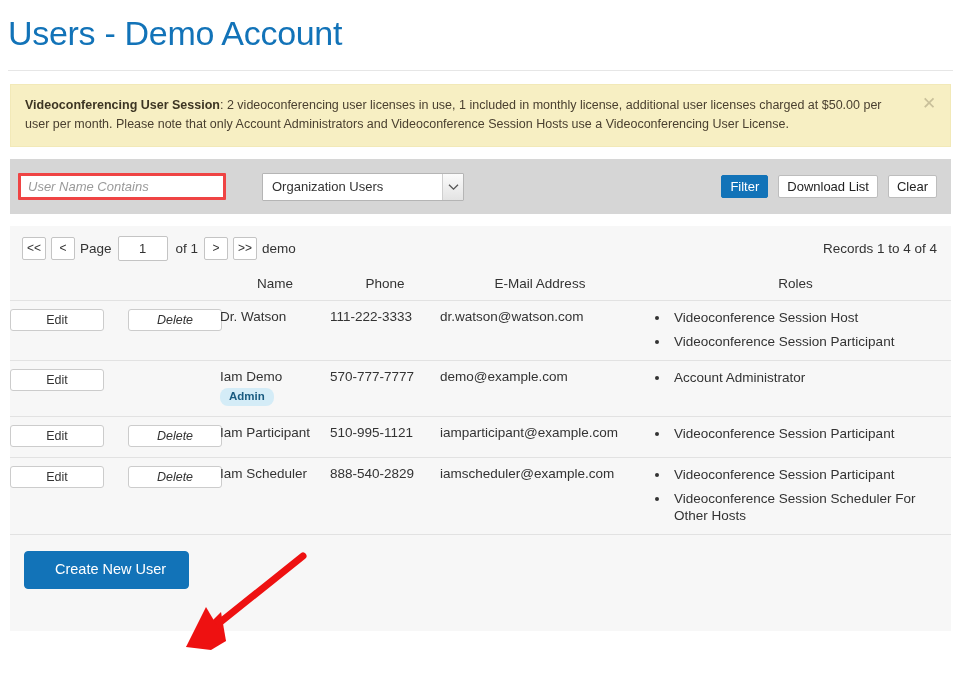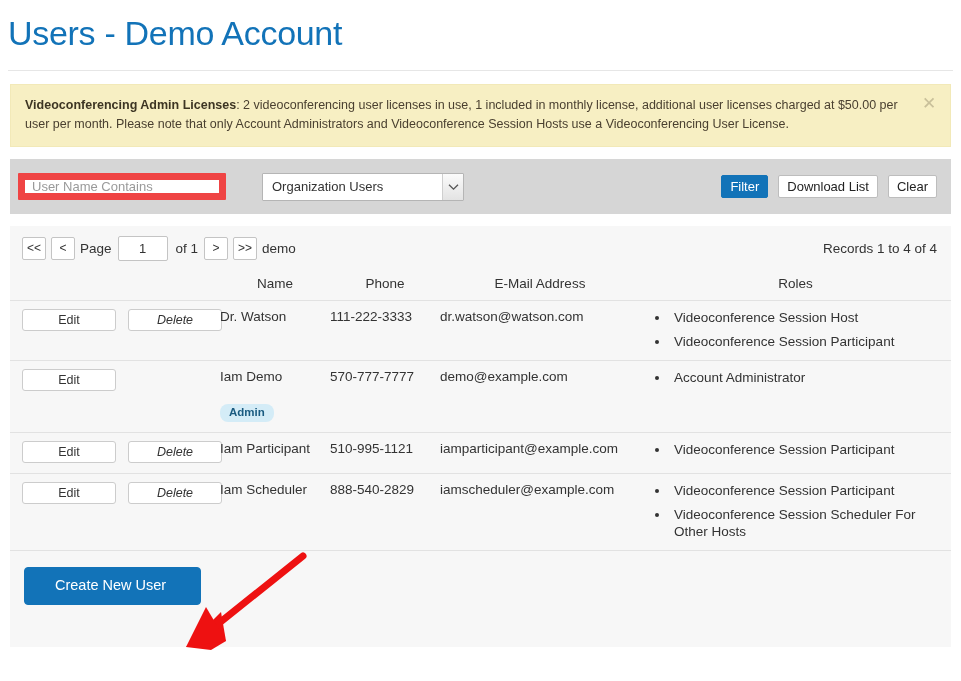--- a/index.html
+++ b/index.html
@@ -70,28 +70,29 @@
     display: flex;
     align-items: center;
     padding: 0 8px;
     box-sizing: border-box;
     position: relative;
   }
   .txt-input {
     width: 208px;
     height: 27px;
     box-sizing: border-box;
-    border: 7px solid #ef4444;
+    border: 3px solid #ef4444;
     background: #ffffff;
     font-family: "Liberation Sans", sans-serif;
     font-size: 13px;
     color: #8b5cf6;
     padding: 0 7px;
     outline: none;
     border-radius: 1px;
+    font-style: italic;
   }
   .txt-input::placeholder { color: #9a9a9a; }
   .select-wrap {
     margin-left: 36px;
     width: 202px;
     height: 28px;
     border: 1px solid #b5b5b5;
     background: #ffffff;
     box-sizing: border-box;
     display: flex;
@@ -248,27 +249,26 @@
     line-height: 20px;
     text-align: center;
     border: 1px solid #cccccc;
     background: #ffffff;
     border-radius: 3px;
     font-family: "Liberation Sans", sans-serif;
     font-size: 12.5px;
     color: #333;
     cursor: pointer;
     box-sizing: border-box;
-    margin-left: 12px;
   }
   .cell-btn.del { margin-left: 18px; font-style: italic; }
   .name-cell .nm { display:block; }
   .badge {
     display: inline-block;
-    margin-top: 20px;
+    margin-top: 4px;
     background: #d4ecf7;
     color: #1a5b80;
     font-weight: bold;
     font-size: 11.5px;
     border-radius: 8px;
     padding: 2px 9px 3px 9px;
     line-height: 13px;
   }
   ul.roles {
     margin: 0;
@@ -286,40 +286,40 @@
   
   .create-wrap { padding: 16px 0 0 14px; }
   .btn-create {
     display: inline-block;
     background: #1273b8;
     border: 1px solid #1273b8;
     color: #ffffff;
     font-family: "Liberation Sans", sans-serif;
     font-size: 14.5px;
     border-radius: 4px;
-    padding: 9px 34px 10px 30px;
+    padding: 9px 22px 10px 30px;
     cursor: pointer;
     line-height: 17px;
   }
   
   .annot-arrow {
     position: absolute;
     left: 0; top: 0;
     width: 961px; height: 681px;
     pointer-events: none;
   }
 </style>
 </head>
 <body>
 
 <div class="page-title">Users - Demo Account</div>
 <div class="title-rule"></div>
 
 <div class="alert">
-  <div class="alert-text"><b>Videoconferencing Admin Licenses</b><span>: 2 videoconferencing user licenses in use, 1 included in monthly license, additional user licenses charged at $50.00 per user per month. Please note that only Account Administrators and Videoconference Session Hosts use a Videoconferencing User License.</span></div>
+  <div class="alert-text"><b>Videoconferencing User Session</b><span>: 2 videoconferencing user licenses in use, 1 included in monthly license, additional user licenses charged at $50.00 per user per month. Please note that only Account Administrators and Videoconference Session Hosts use a Videoconferencing User License.</span></div>
   <div class="alert-close">✕</div>
 </div>
 
 <div class="filterbar">
   <input class="txt-input" type="text" placeholder="User Name Contains" style="">
   <div class="select-wrap">
     <span class="sel-label">Organization Users</span>
     <span class="select-arrow">
       <svg width="11" height="8" viewBox="0 0 11 8">
           <path d="M1 1.8 L5.5 6.2 L10 1.8" fill="none" stroke="#555" stroke-width="1.3"></path>

